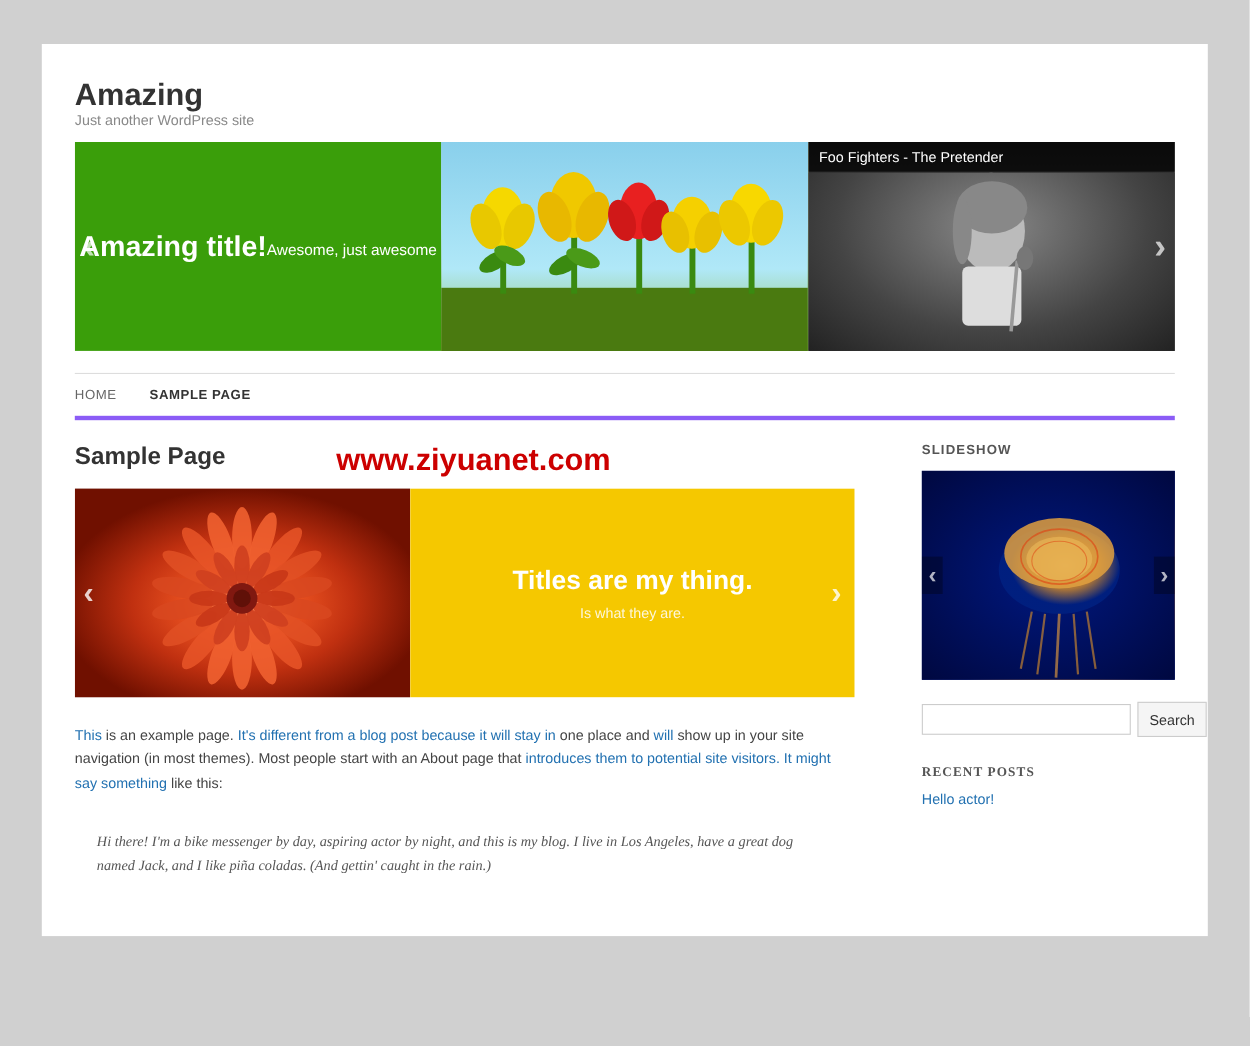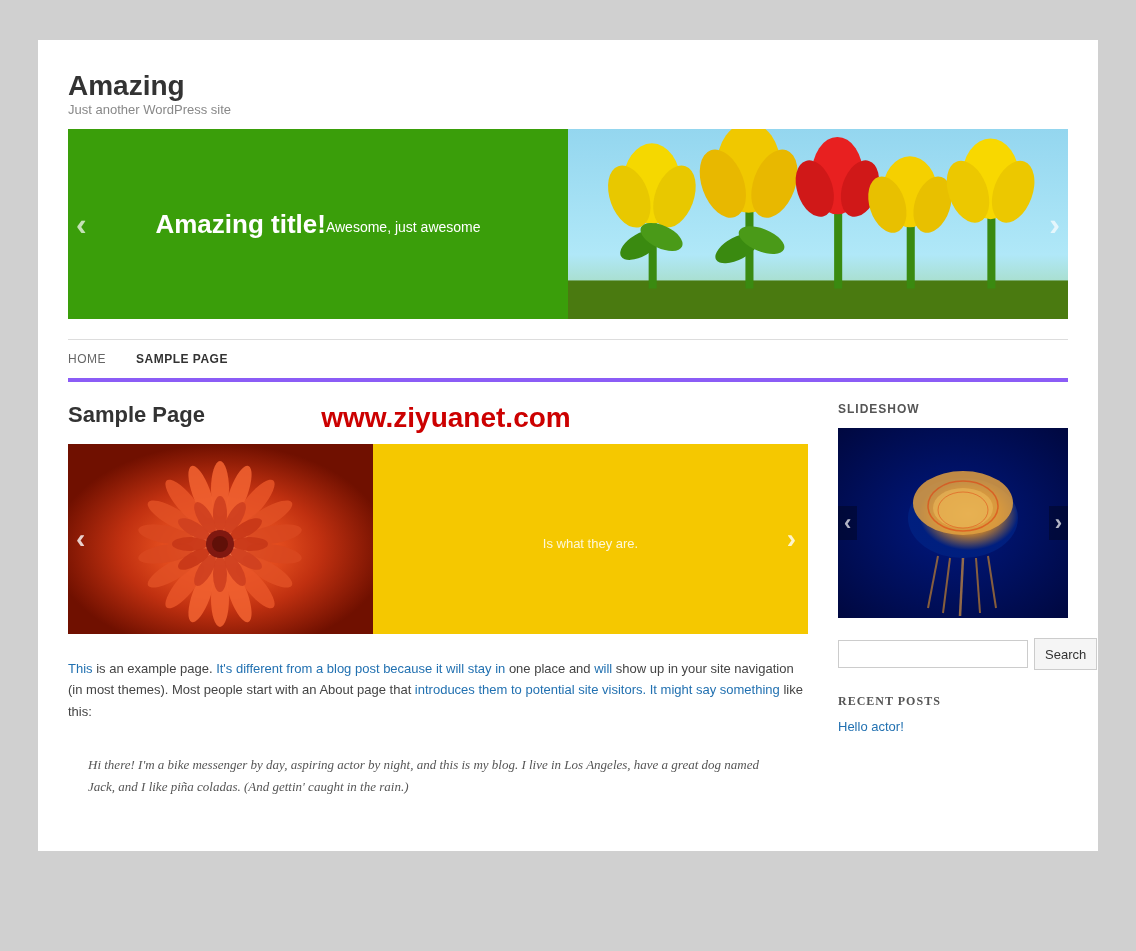--- a/index.html
+++ b/index.html
@@ -162,20 +162,21 @@
       display: flex;
       gap: 30px;
     }
     .content-area {
       flex: 1;
       min-width: 0;
     }
     .sidebar {
       width: 230px;
       flex-shrink: 0;
+      margin-left: 31px;
     }
     
     .page-title {
       font-size: 22px;
       font-family: Arial, sans-serif;
       font-weight: bold;
       color: #333;
       margin-bottom: 16px;
     }
     .watermark {
@@ -432,20 +433,44 @@
             <ellipse cx="276" cy="75" rx="12" ry="20" fill="#ecc800" transform="rotate(20 276 75)"></ellipse>
 
             <ellipse cx="45" cy="108" rx="14" ry="7" fill="#3a8a10" transform="rotate(-30 45 108)"></ellipse>
             <ellipse cx="58" cy="103" rx="14" ry="7" fill="#4a9a18" transform="rotate(25 58 103)"></ellipse>
             <ellipse cx="105" cy="110" rx="15" ry="7" fill="#3a8a10" transform="rotate(-28 105 110)"></ellipse>
             <ellipse cx="120" cy="105" rx="15" ry="7" fill="#4a9a18" transform="rotate(22 120 105)"></ellipse>
           </svg>
         </div>
       </div>
 
+      <div class="hero-slide hero-slide-video">
+        <div class="video-bg">
+          <div class="video-title-bar">Foo Fighters - The Pretender</div>
+          <div class="video-person">
+            <svg width="100%" height="100%" viewBox="0 0 310 162" xmlns="http://www.w3.org/2000/svg" preserveAspectRatio="xMidYMid slice">
+
+              <ellipse cx="155" cy="55" rx="28" ry="35" fill="#bbb"></ellipse>
+
+              <ellipse cx="155" cy="35" rx="30" ry="22" fill="#888"></ellipse>
+              <ellipse cx="130" cy="55" rx="8" ry="28" fill="#888"></ellipse>
+
+              <rect x="130" y="85" width="50" height="50" rx="5" fill="#ddd"></rect>
+
+              <rect x="175" y="80" width="3" height="60" fill="#999" transform="rotate(5 175 80)"></rect>
+              <ellipse cx="183" cy="78" rx="7" ry="10" fill="#777"></ellipse>
+            </svg>
+          </div>
+          <div class="video-play-area">
+            <div class="play-button">
+              <div class="play-triangle"></div>
+            </div>
+          </div>
+        </div>
+      </div>
     </div>
     <span class="slider-prev">‹</span>
     <span class="slider-next">›</span>
   </div>
 
   <nav class="site-nav">
     <span class="nav-item">HOME</span>
     <span class="nav-item active">SAMPLE PAGE</span>
   </nav>
 
@@ -507,20 +532,21 @@
                 <ellipse cx="0" cy="-30" rx="7" ry="18" fill="#d04020" opacity="0.95" transform="rotate(330)"></ellipse>
 
                 <circle r="14" fill="#801810"></circle>
                 <circle r="8" fill="#601008"></circle>
               </g>
             </svg>
           </div>
         </div>
 
         <div class="content-slide-yellow">
+          <div class="slide-title2">Titles are my thing.</div>
           <div class="slide-sub2">Is what they are.</div>
         </div>
         <span class="content-slider-prev">‹</span>
         <span class="content-slider-next">›</span>
       </div>
 
       <div class="content-text">
         <span class="link">This</span> is an example page. <span class="link">It's different from a blog post because</span> <span class="link">it will stay in</span> one place and <span class="link">will</span> show up in your site navigation (in most themes). Most people start with an About page that <span class="link">introduces them to potential site visitors.</span> <span class="link">It might say something</span> like this:
       </div>
 

